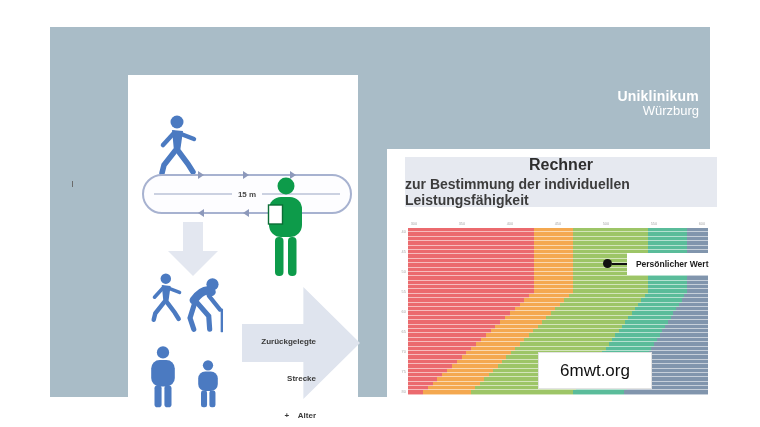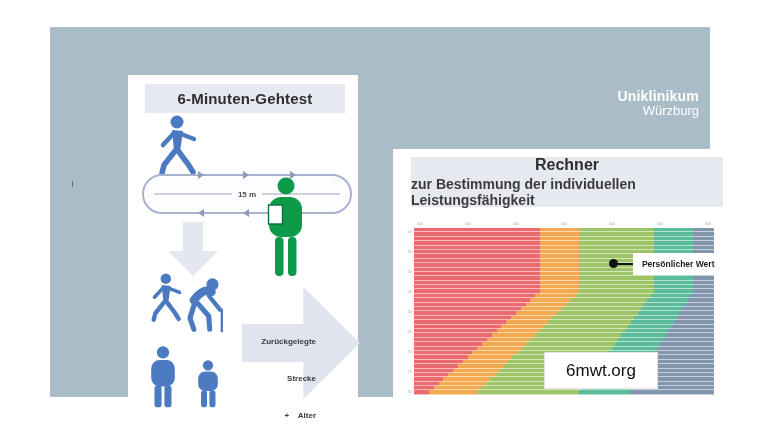--- a/index.html
+++ b/index.html
@@ -10,21 +10,21 @@
   
   .logo{position:absolute;left:505px;top:50px;width:200px;height:52px;display:flex;align-items:center;justify-content:flex-end;gap:12px;}
   .logo-text{text-align:right;color:#ffffff;line-height:1.04;}
   .logo-line1{font-size:14px;font-weight:bold;letter-spacing:.2px;}
   .logo-line2{font-size:13px;font-weight:normal;}
   .ukw-mark{flex:0 0 auto;}
 
   
   .panel{position:absolute;background:#ffffff;}
   .panel.left{left:78px;top:48px;width:230px;height:337px;}
-  .panel.right{left:337px;top:122px;width:348px;height:263px;margin-left:6px;}
+  .panel.right{left:337px;top:122px;width:348px;height:263px;}
 
   .ltitle{position:absolute;left:17px;top:9px;width:200px;height:29px;background:#e6e9f0;
           display:flex;align-items:center;justify-content:center;
           font-size:15px;font-weight:bold;color:#2e2e2e;letter-spacing:.2px;}
 
   .walker-top{position:absolute;left:25px;top:40px;}
   .examiner{position:absolute;left:138px;top:100px;z-index:3;}
 
   
   .track{position:absolute;left:14px;top:99px;width:210px;height:40px;border:2px solid #a7b2d0;
@@ -102,21 +102,20 @@
           <path d="M36,2 C33,16 26,30 12,40"></path>
           <path d="M42,5 v27"></path>
           <path d="M56,5 L43,19 L57,32"></path>
           <path d="M6,42 C22,52 44,52 60,36"></path>
           <path d="M34,40 q3,8 1,14"></path>
         </g>
       </svg>
     </div>
 
     <div class="panel left">
-      <div class="ltitle">6-Minuten-Gehtest</div>
 
       <svg class="walker-top" width="46" height="62" viewBox="0 0 46 62">
         <circle class="blue" cx="24" cy="7" r="6.5"></circle>
         <path class="blue" d="M19,15 L30,16 L27,37 L21,36 Z"></path>
         <path class="bluestroke" stroke-width="4.5" d="M21,18 L10,30"></path>
         <path class="bluestroke" stroke-width="4.5" d="M28,19 L41,24"></path>
         <path class="bluestroke" stroke-width="5.5" d="M22,36 L11,50 L9,58"></path>
         <path class="bluestroke" stroke-width="5.5" d="M26,37 L35,49 L40,57"></path>
       </svg>
 

